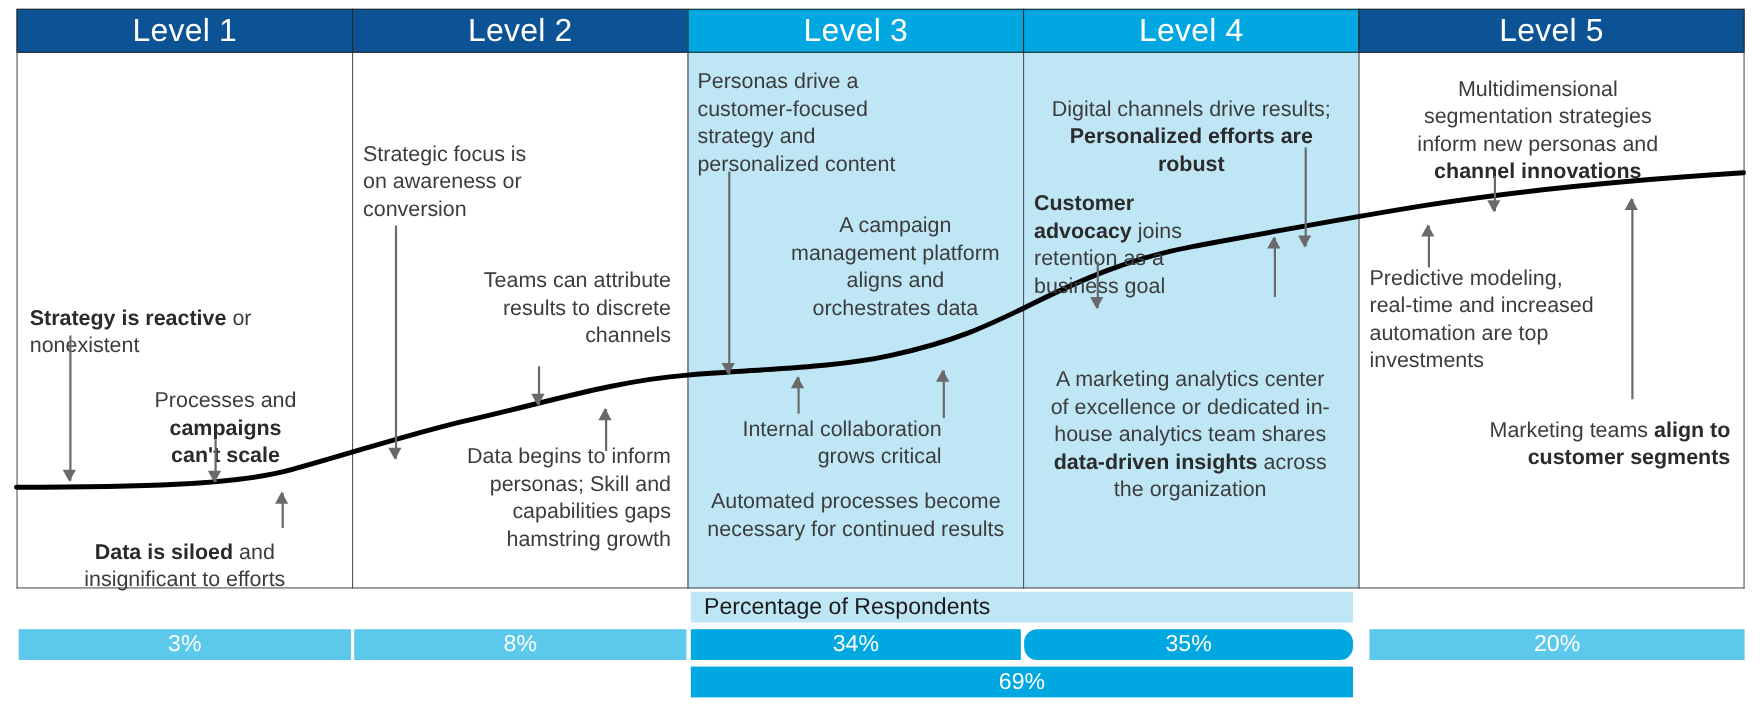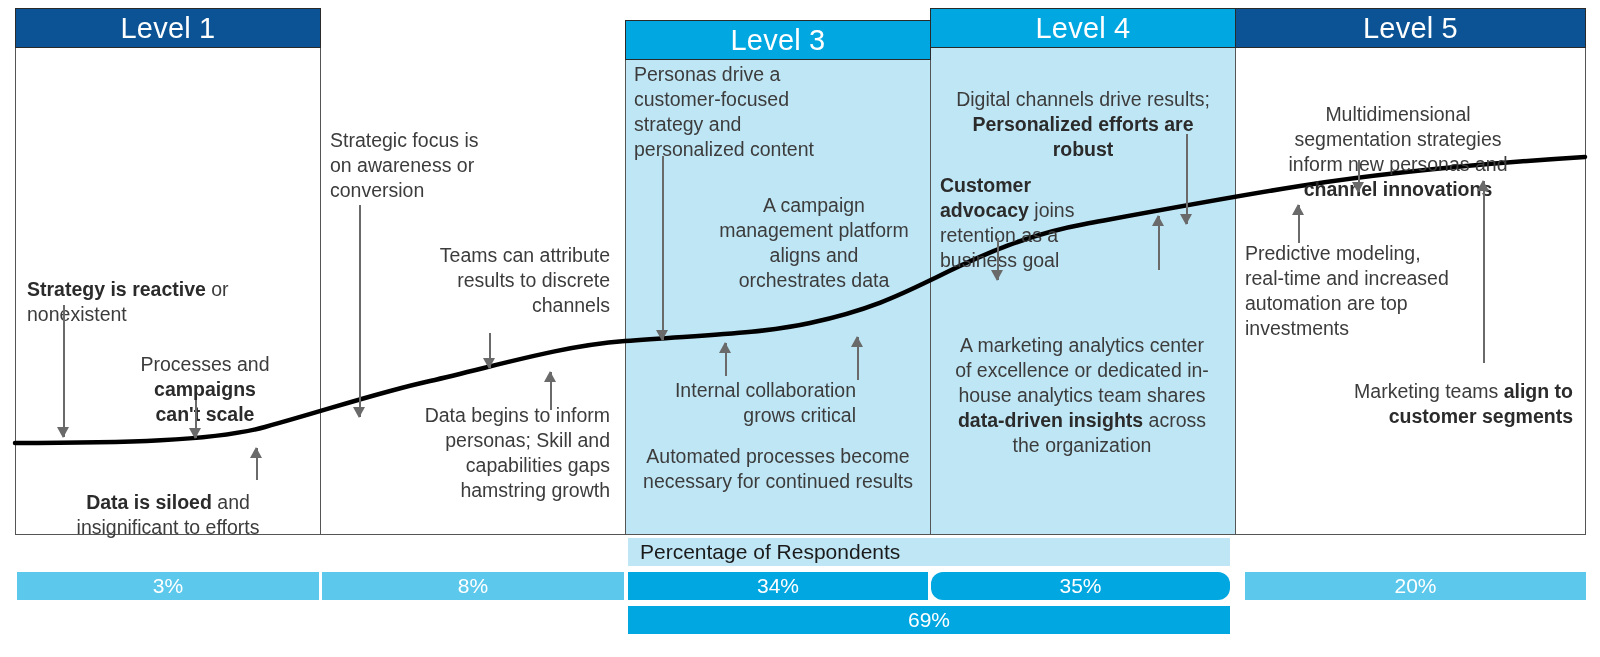--- a/index.html
+++ b/index.html
@@ -101,21 +101,24 @@
 
   <div class="col first" style="left:15px;width:306px;background:#ffffff;"></div>
   <div class="col" style="left:320px;width:306px;background:#ffffff;"></div>
   <div class="col" style="left:625px;width:306px;background:#BFE6F5;"></div>
   <div class="col" style="left:930px;width:306px;background:#BFE6F5;"></div>
   <div class="col" style="left:1235px;width:351px;background:#ffffff;"></div>
 
   <div class="hdr" style="left:15px;width:306px;background:#0B5394;text-align:center;">
     <span>Level 1</span>
   </div>
-  <div class="hdr" style="left:625px;width:306px;background:#00A7E1;margin-top:12px;">
+  <div class="hdr" style="left:320px;width:306px;background:#0B5394;">
+    <span>Level 2</span>
+  </div>
+  <div class="hdr" style="left:625px;width:306px;background:#00A7E1;">
     <span>Level 3</span>
   </div>
   <div class="hdr" style="left:930px;width:306px;background:#00A7E1;">
     <span>Level 4</span>
   </div>
   <div class="hdr" style="left:1235px;width:351px;background:#0B5394;">
     <span>Level 5</span>
   </div>
 
   <svg id="curve" width="1600" height="657">
@@ -236,21 +239,21 @@
       <div class="headup"></div>
   </div>
   <div class="note c" style="left:932px;top:308px;width:300px;">
     <span>A marketing analytics center
 of excellence or dedicated in-
 house analytics team shares
 </span><b>data-driven insights</b><span> across
 the organization</span>
   </div>
 
-  <div class="note c" style="left:1248px;top:77px;width:300px;">
+  <div class="note c" style="left:1248px;top:44px;width:300px;">
     <span>Multidimensional
 segmentation strategies
 inform new personas and
 </span><b>channel innovations</b>
   </div>
   <div class="arrow" style="left:1352px;top:160px;height:32px;">
     <div class="shaft"></div>
       <div class="headdown"></div>
   </div>
 

